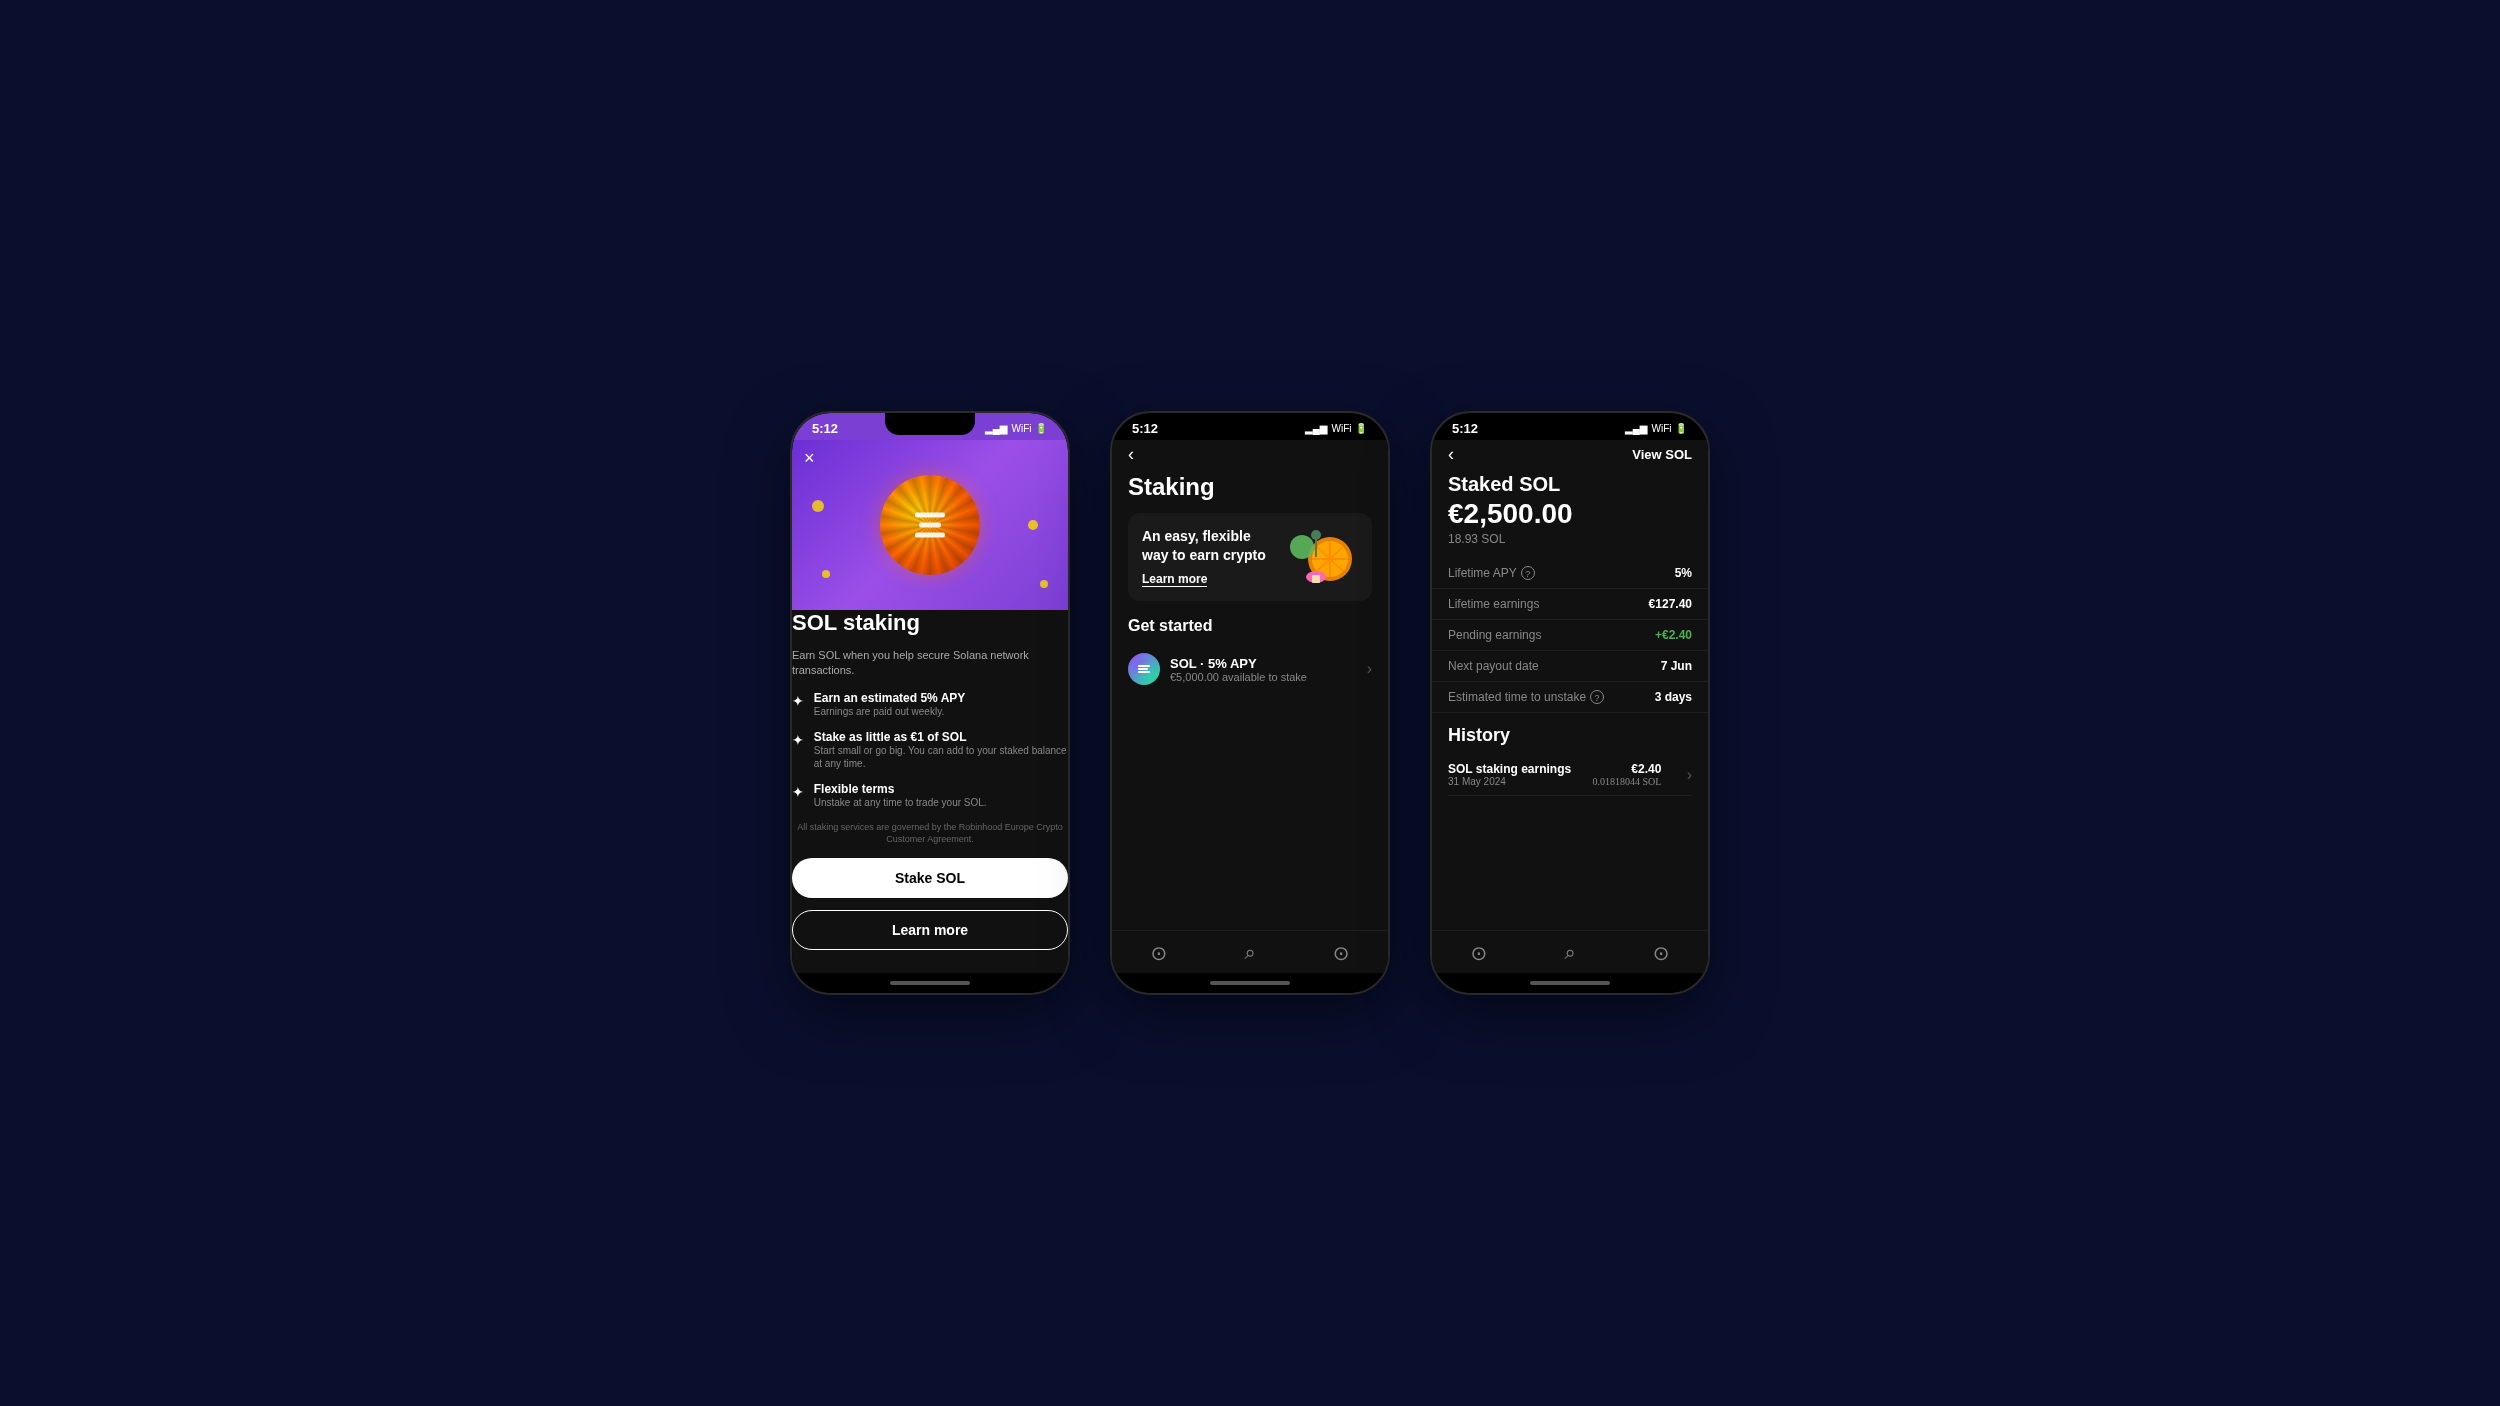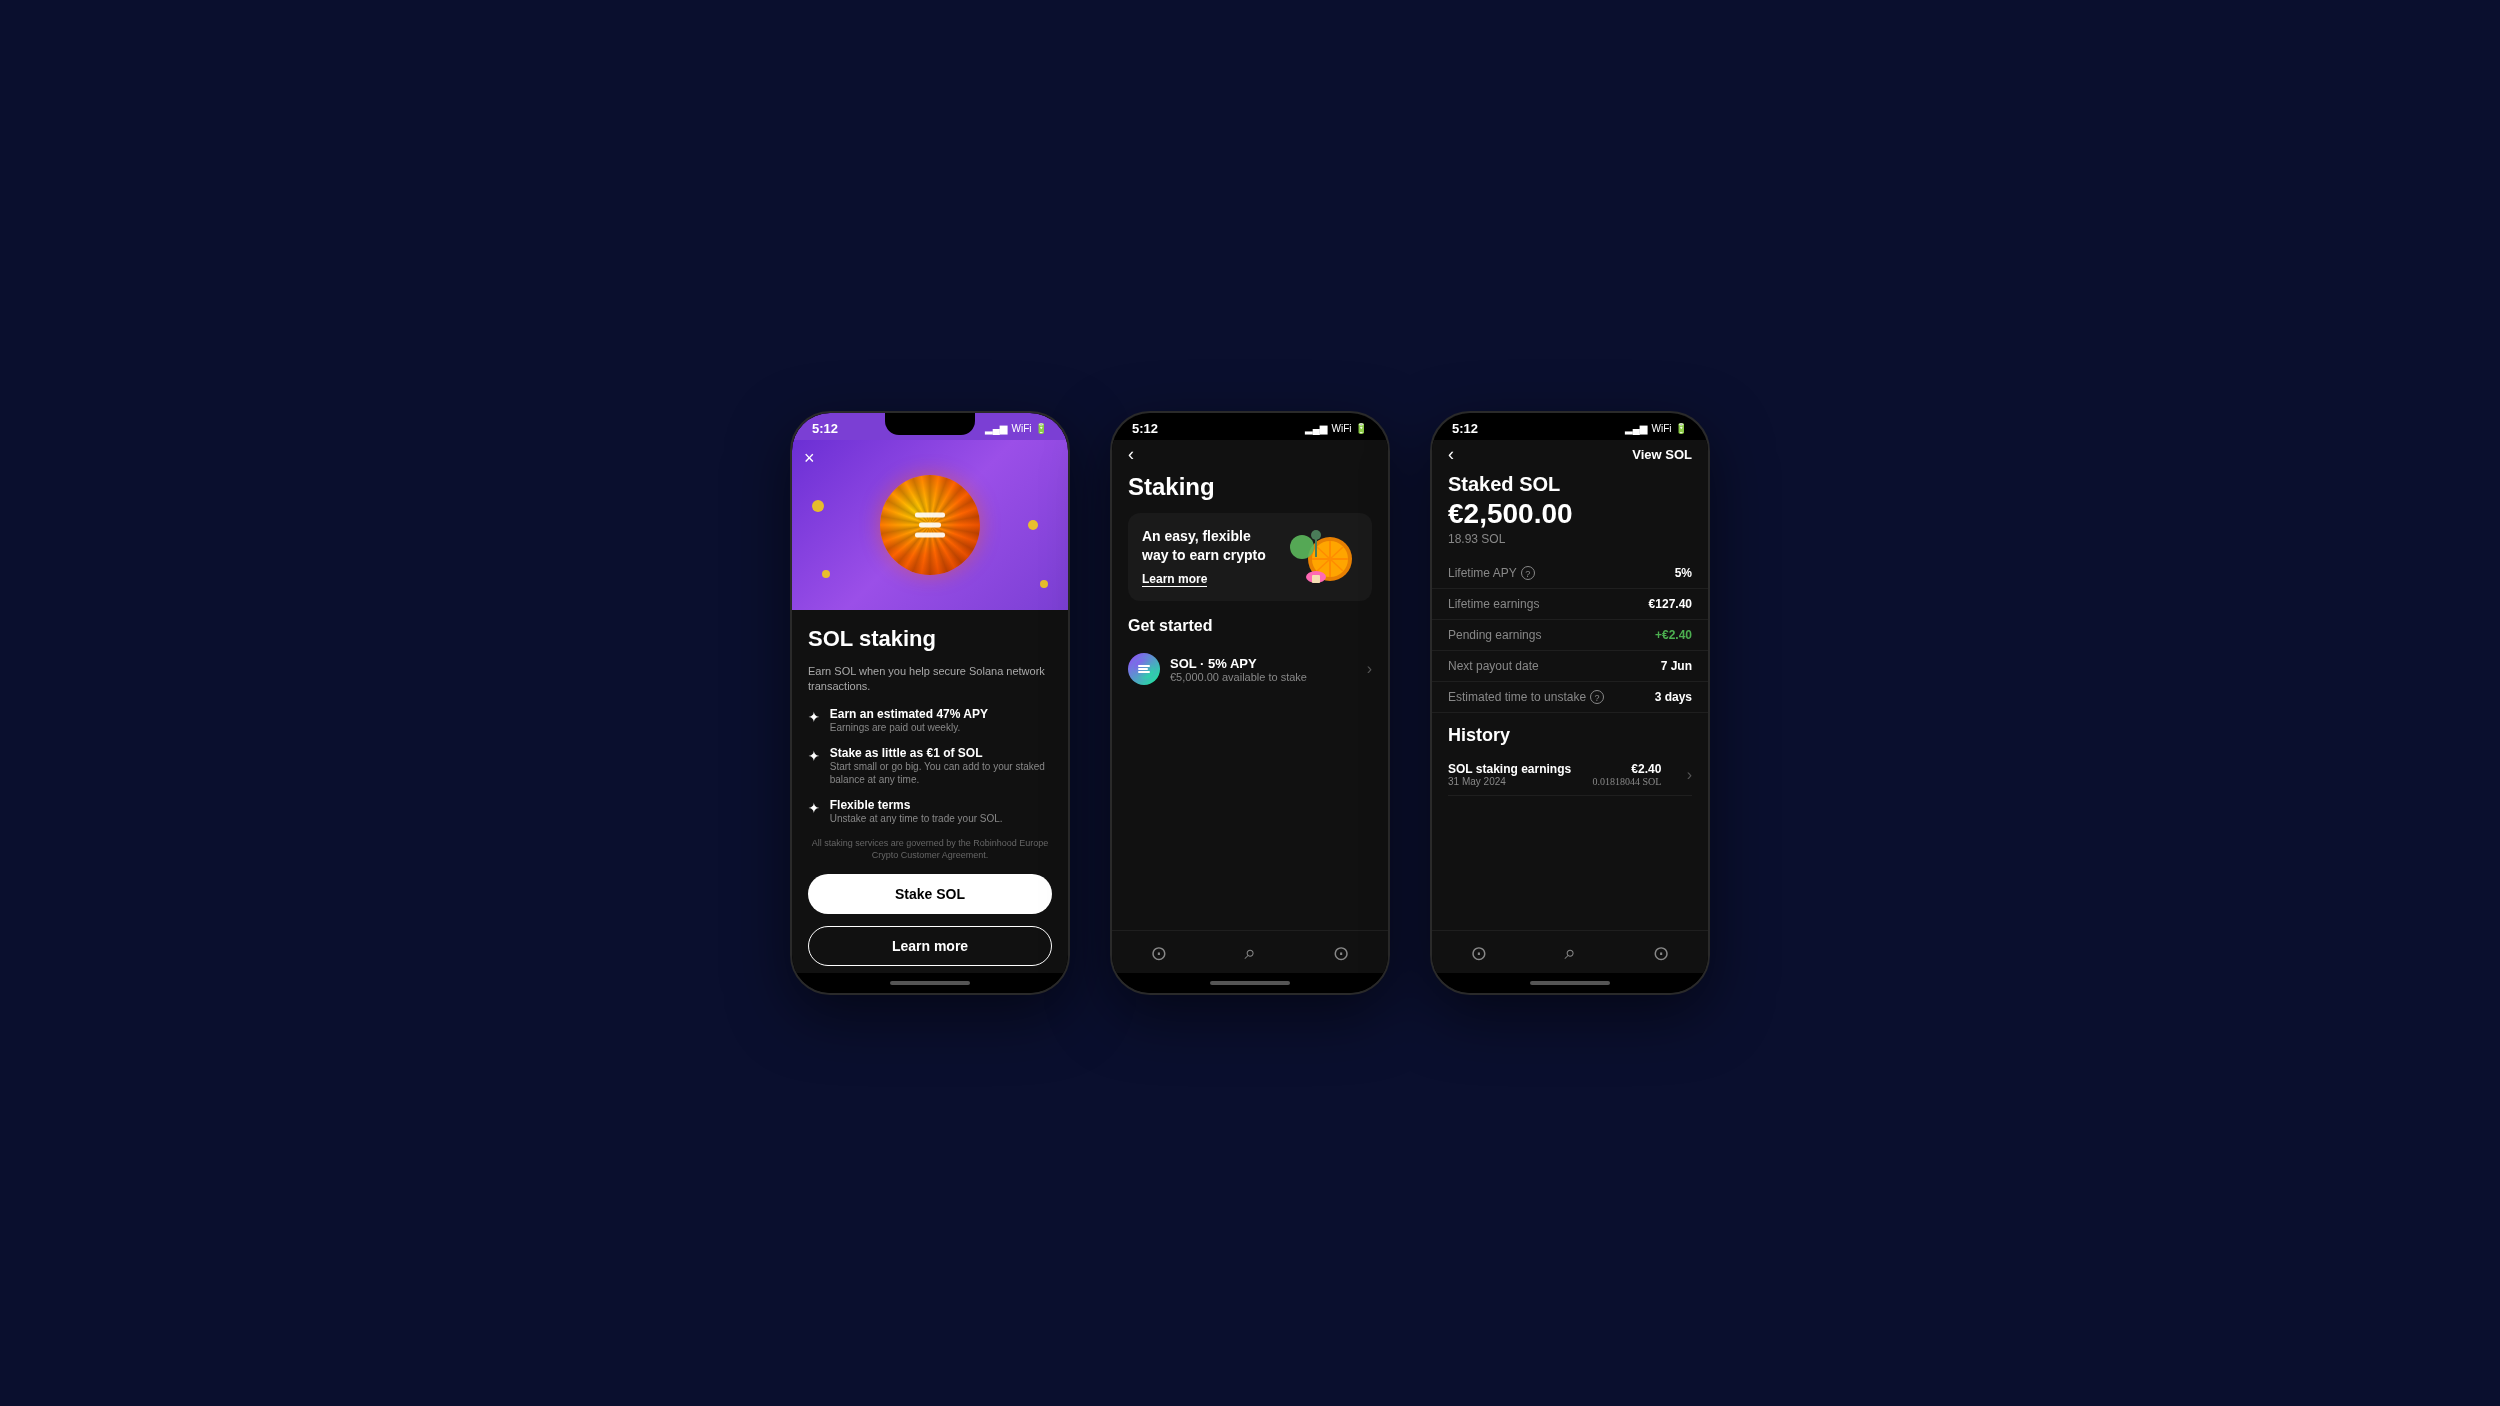--- a/index.html
+++ b/index.html
@@ -119,21 +119,21 @@
       z-index: 15;
     }
     .hero-dot {
       position: absolute;
       border-radius: 50%;
       background: rgba(255,220,0,0.8);
     }
     .phone1-body {
       background: #111;
       flex: 1;
-      padding: 16px;
+      padding: 0;
       overflow-y: auto;
       display: flex;
       flex-direction: column;
       gap: 12px;
     }
     .phone1-title {
       color: #fff;
       font-size: 22px;
       font-weight: 700;
     }
@@ -485,21 +485,21 @@
             </div>
           </div>
         </div>
         <div class="phone1-body">
           <h1 class="phone1-title">SOL staking</h1>
           <p class="phone1-subtitle">Earn SOL when you help secure Solana network transactions.</p>
           <div class="feature-list">
             <div class="feature-item">
               <span class="feature-icon">✦</span>
               <div class="feature-text">
-                <h4>Earn an estimated 47% APY</h4>
+                <h4>Earn an estimated 5% APY</h4>
                 <p>Earnings are paid out weekly.</p>
               </div>
             </div>
             <div class="feature-item">
               <span class="feature-icon">✦</span>
               <div class="feature-text">
                 <h4>Stake as little as €1 of SOL</h4>
                 <p>Start small or go big. You can add to your staked balance at any time.</p>
               </div>
             </div>

